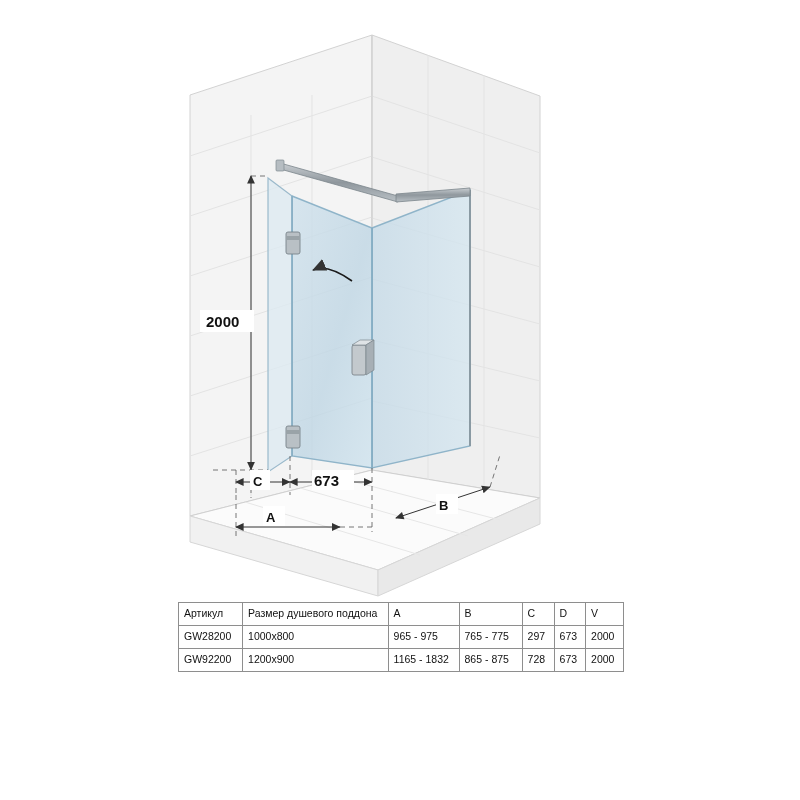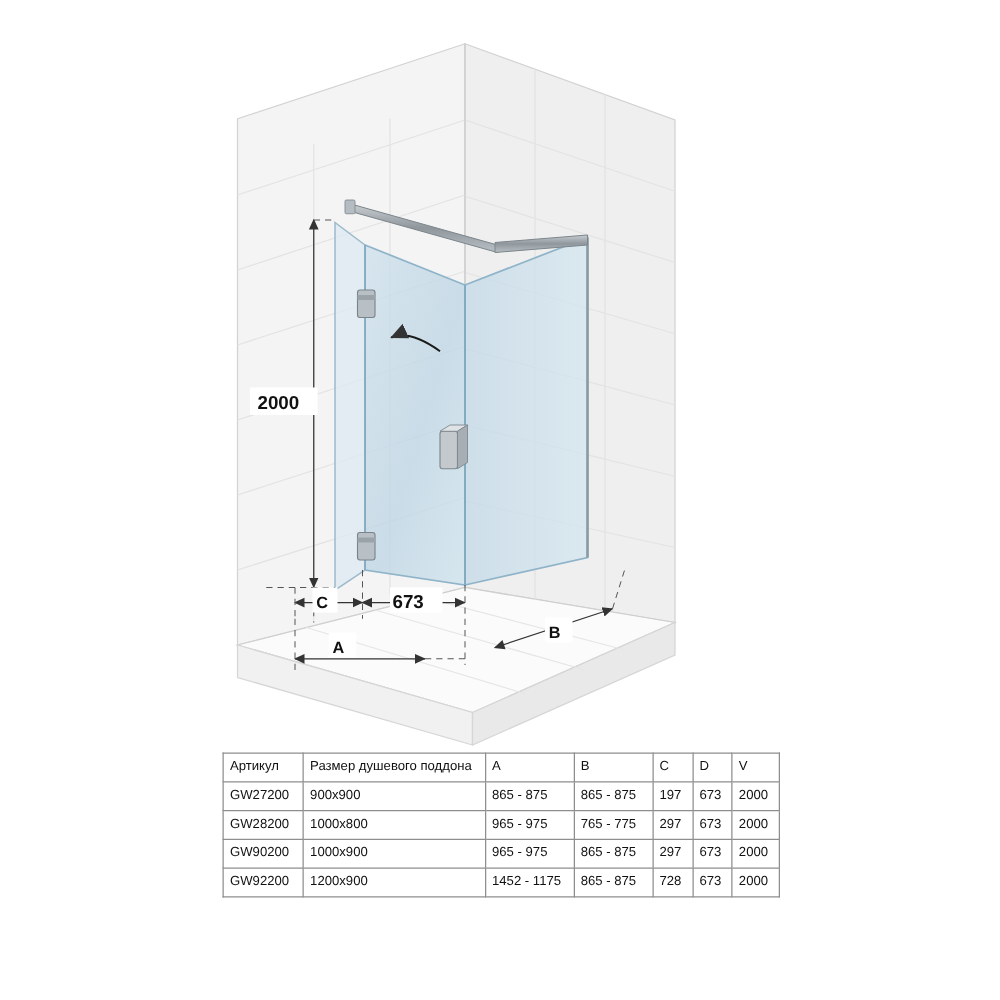--- a/index.html
+++ b/index.html
@@ -227,50 +227,32 @@
           <th class="col-tray">Размер душевого поддона</th>
           <th class="col-a">A</th>
           <th class="col-b">B</th>
           <th class="col-c">C</th>
           <th class="col-d">D</th>
           <th class="col-v">V</th>
         </tr>
       </thead>
       <tbody>
         <tr>
-          <td>GW27200</td>
-          <td>900x900</td>
-          <td>865 - 875</td>
-          <td>865 - 875</td>
-          <td>197</td>
-          <td>673</td>
-          <td>2000</td>
-        </tr>
-        <tr>
           <td>GW28200</td>
           <td>1000x800</td>
           <td>965 - 975</td>
           <td>765 - 775</td>
           <td>297</td>
           <td>673</td>
           <td>2000</td>
         </tr>
         <tr>
-          <td>GW90200</td>
-          <td>1000x900</td>
-          <td>965 - 975</td>
-          <td>865 - 875</td>
-          <td>297</td>
-          <td>673</td>
-          <td>2000</td>
-        </tr>
-        <tr>
           <td>GW92200</td>
           <td>1200x900</td>
-          <td>1452 - 1175</td>
+          <td>1165 - 1832</td>
           <td>865 - 875</td>
           <td>728</td>
           <td>673</td>
           <td>2000</td>
         </tr>
       </tbody>
     </table>
   </div>
 
 </div>

